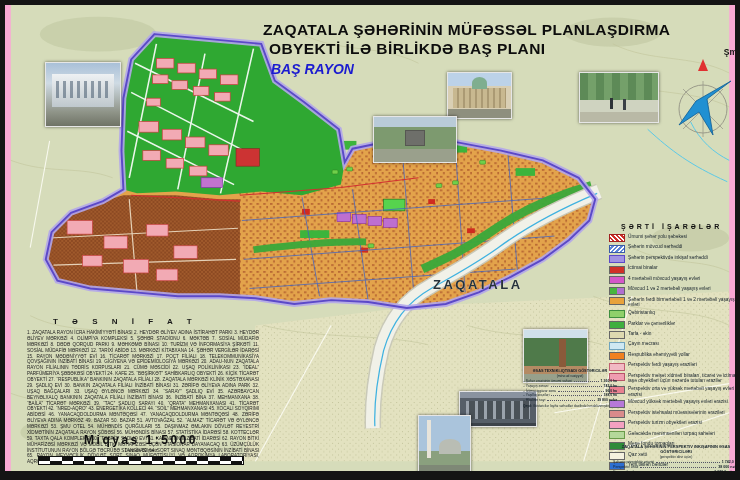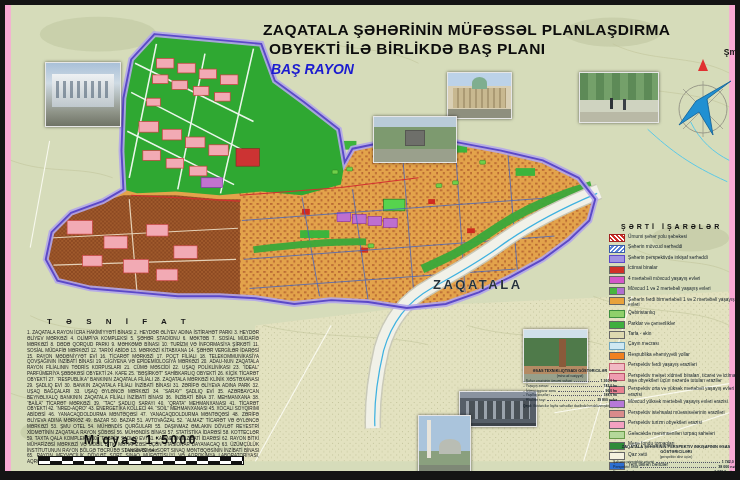--- a/index.html
+++ b/index.html
@@ -46,21 +46,21 @@
   .chip-p-industry{background:#d98b8b;}
   .chip-p-tourism{background:#f4a0c0;}
   .chip-future-land{background:#b5d89a;border-color:#6a9a4a;}
   .chip-forest{background:#2e8b3a;}
   .chip-gas{background:#f5f2e0;}
   .chip-dam{background:#2e6fd0;}
   .chip-sewer{background:repeating-linear-gradient(90deg,#2aa9a0 0 2.5px,#fff 2.5px 4.5px);}
 
   
   .tesnifat{position:absolute;left:22px;top:312px;width:232px;color:#1a1a1a;}
-  .tes-head{font-size:8px;font-weight:bold;letter-spacing:6px;margin-bottom:4px;margin-left:20px;}
+  .tes-head{font-size:8px;font-weight:bold;letter-spacing:6px;margin-bottom:4px;margin-left:26px;}
   .tes-text{font-size:4.6px;line-height:1.28;text-align:justify;color:#222;}
 
   
   .scaleblock{position:absolute;left:24px;top:428px;width:224px;text-align:center;color:#111;}
   .scale-title{font-size:12px;font-weight:bold;letter-spacing:2.5px;}
   .scale-sub{font-size:4.5px;margin-top:1px;}
   .ticks{display:flex;justify-content:space-between;width:216px;margin:2px auto 0 auto;font-size:6px;font-weight:bold;}
   .bar{position:relative;width:204px;height:7px;margin:1px auto 0 auto;border:1px solid #111;background:#fff;}
   .bar .r1,.bar .r2{position:absolute;left:0;width:100%;height:50%;}
   .bar .r1{top:0;background:repeating-linear-gradient(90deg,#111 0 11.3px,#fff 11.3px 22.6px);}

